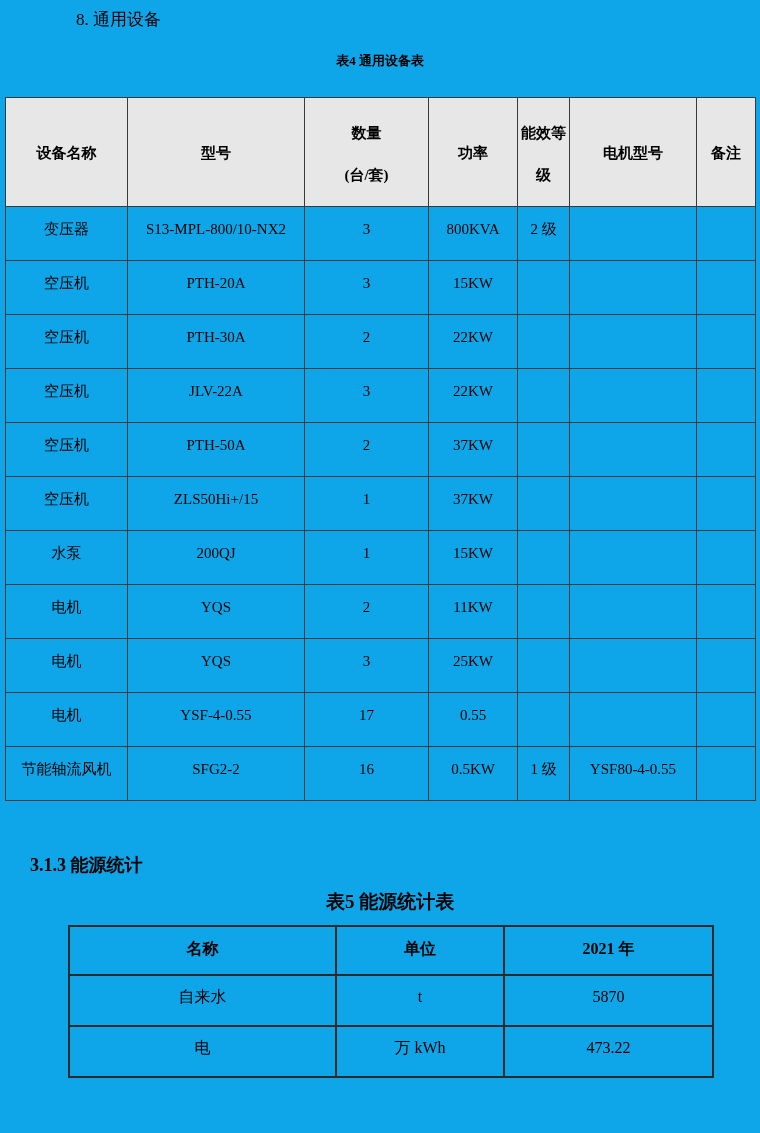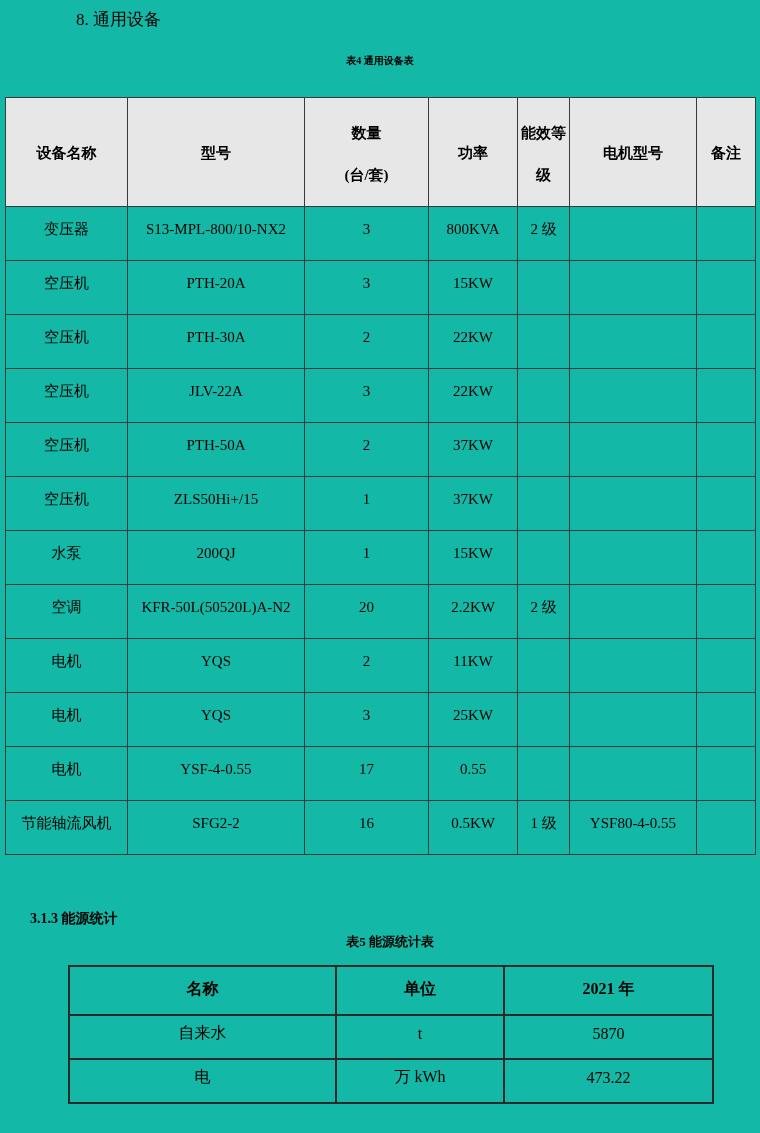--- a/index.html
+++ b/index.html
@@ -1,33 +1,33 @@
 <!DOCTYPE html>
 <html><head>
 <meta charset="utf-8">
 <style>
   html, body { margin: 0; padding: 0; background: #ffffff; }
   .page {
     position: relative;
     width: 760px;
     height: 1133px;
-    background: #14b8a6;
+    background: #0ea5e9;
     color: #000000;
     font-family: "Liberation Serif", "DejaVu Serif", serif;
     overflow: hidden;
   }
   .h-section {
     margin: 8px 0 0 76px;
     font-size: 17px;
     line-height: 24px;
     font-weight: normal;
   }
   .tbl-title {
     margin-top: 18px;
-    font-size: 10px;
+    font-size: 13px;
     line-height: 22px;
     font-weight: bold;
     text-align: center;
     width: 750px;
     margin-left: 5px;
   }
   table { border-collapse: collapse; table-layout: fixed; }
   .t4 {
     margin: 25px 0 0 5px;
     width: 750px;
@@ -45,46 +45,47 @@
     font-weight: bold;
     height: 103px;
     padding-top: 4px;
   }
   .t4 tbody tr { height: 54px; }
   .t4 tbody td { padding-bottom: 10px; }
   .thl { line-height: 18px; }
   .thl-gap { margin-top: 24px; }
   .h-subsection {
     margin: 52px 0 0 30px;
-    font-size: 14px;
+    font-size: 18px;
     line-height: 24px;
     font-weight: bold;
   }
   .tbl-title-5 {
+    margin-top: 14px;
     width: 644px;
     margin-left: 68px;
-    font-size: 13px;
+    font-size: 19px;
     line-height: 22px;
     font-weight: bold;
     text-align: center;
   }
   .t5 {
     margin: 12px 0 0 68px;
     width: 644px;
     font-size: 16px;
   }
   .t5 th, .t5 td {
     border: 2px solid #2a2a2a;
     text-align: center;
     vertical-align: middle;
     white-space: nowrap;
   }
   .t5 thead tr { height: 49px; }
   .t5 thead th { font-weight: bold; padding-bottom: 4px; }
-  .t5 tbody tr { height: 44px; }
+  .t5 tbody tr { height: 51px; }
   .t5 tbody td { padding-bottom: 8px; }
   .pageno {
     margin-top: 40px;
     text-align: center;
     font-family: "DejaVu Sans", "Liberation Sans", sans-serif;
     font-weight: bold;
     font-size: 13px;
     line-height: 16px;
   }
 </style>
@@ -182,29 +183,20 @@
         <tr>
           <td>水泵</td>
           <td>200QJ</td>
           <td>1</td>
           <td>15KW</td>
           <td></td>
           <td></td>
           <td></td>
         </tr>
         <tr>
-          <td>空调</td>
-          <td>KFR-50L(50520L)A-N2</td>
-          <td>20</td>
-          <td>2.2KW</td>
-          <td>2 级</td>
-          <td></td>
-          <td></td>
-        </tr>
-        <tr>
           <td>电机</td>
           <td>YQS</td>
           <td>2</td>
           <td>11KW</td>
           <td></td>
           <td></td>
           <td></td>
         </tr>
         <tr>
           <td>电机</td>

